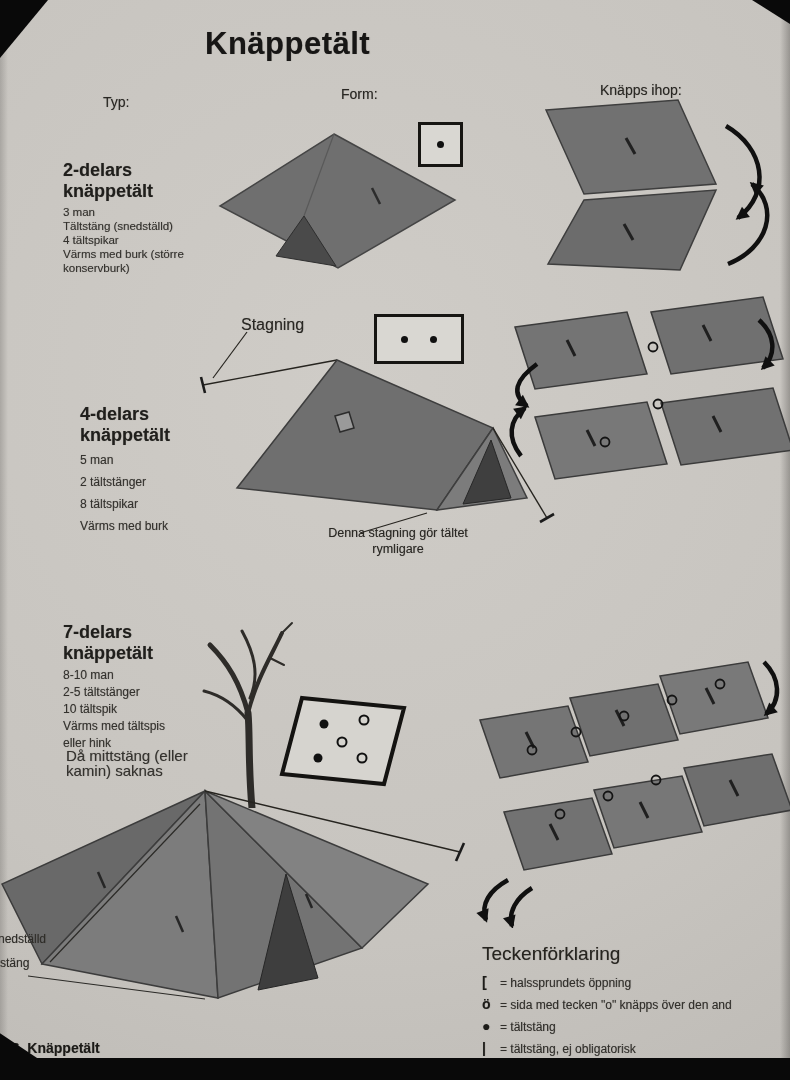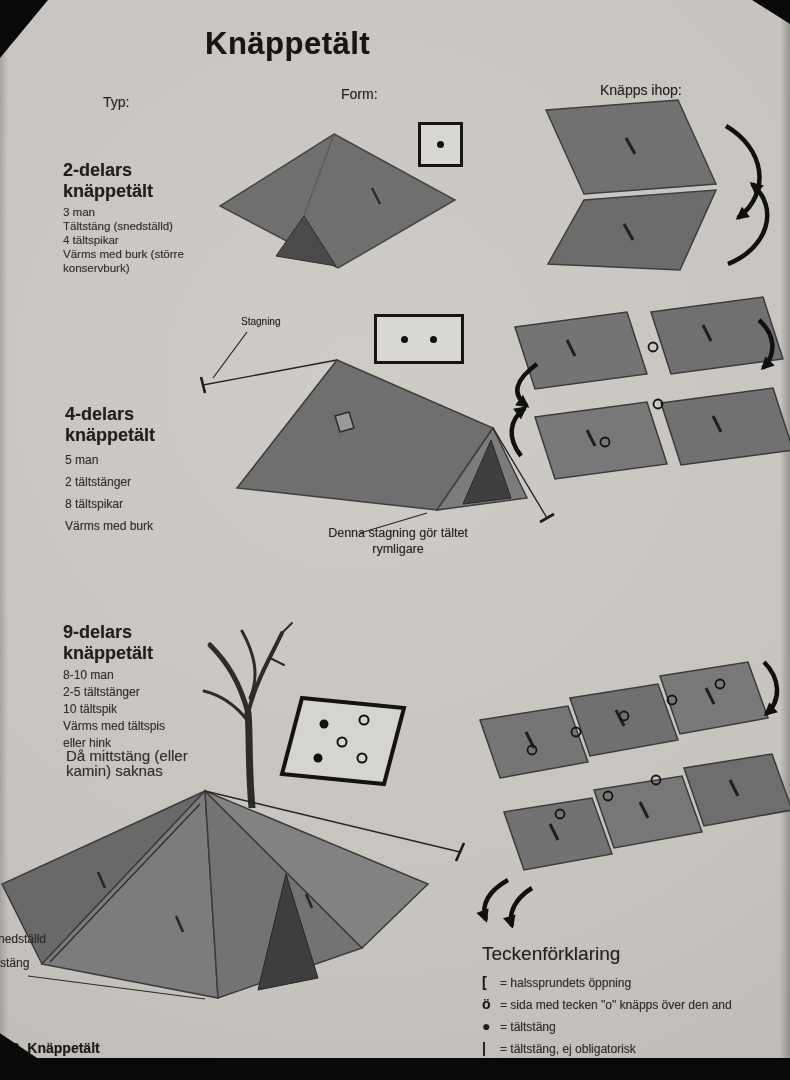--- a/index.html
+++ b/index.html
@@ -13,21 +13,21 @@
   }
   .abs { position:absolute; }
   .title { position:absolute; left:205px; top:26px; font-size:31px; font-weight:bold;
            letter-spacing:0.5px; color:#171615; }
   .colhead { position:absolute; font-size:14px; color:#292723; }
   .textblock { position:absolute; }
   .secname { font-weight:bold; font-size:18px; margin-bottom:3px; color:#201f1c; }
   .spec { font-size:11.5px; line-height:14px; color:#34322e; }
   .s2 .spec { line-height:22px; font-size:12px; }
   .s3 .spec { line-height:17px; font-size:12px; }
-  .smalllabel { position:absolute; font-size:10px; color:#292723; }
+  .smalllabel { position:absolute; font-size:16px; color:#292723; }
   .caption { position:absolute; font-size:12.5px; line-height:16px; text-align:center; color:#292723; }
   .note { position:absolute; font-size:15px; line-height:15px; color:#34322e; }
   .cutlabel { position:absolute; font-size:12px; color:#2e2c28; white-space:nowrap; }
   .form-box { position:absolute; background:#d9d7d2; border:3px solid #161512;
               display:flex; align-items:center; justify-content:center; gap:22px; }
   .dot { width:7px; height:7px; background:#101010; border-radius:50%; }
   .legend-title { font-size:19px; color:#26241f; margin-bottom:9px;margin-top:17px; }
   .legend-row { display:flex; align-items:baseline; margin-bottom:6px; }
   .lsym { display:inline-block; width:18px; font-size:14px; font-weight:bold; color:#1d1c19; }
   .ltext { font-size:12px; color:#312f2b; white-space:nowrap; }
@@ -81,21 +81,21 @@
     <path d="M190,168 C230,152 242,112 214,88" fill="none" stroke="#101010" stroke-width="4.5" marker-end="url(#m1)"></path>
   </svg>
 
   <div class="smalllabel" style="left:241px;top:316px;">Stagning</div>
 
   <div class="form-box" style="left:374px;top:314px;width:90px;height:50px;">
     <span class="dot"></span>
     <span class="dot"></span>
   </div>
 
-  <div class="textblock s2" style="left:65px;top:404px;width:140px;">
+  <div class="textblock s2" style="left:80px;top:404px;width:140px;">
     <div class="secname">4-delars knäppetält</div>
     <div class="spec">5 man</div>
     <div class="spec">2 tältstänger</div>
     <div class="spec">8 tältspikar</div>
     <div class="spec">Värms med burk</div>
   </div>
 
   <svg class="abs" style="left:175px;top:330px;" width="400" height="205" viewBox="0 0 400 205">
     <line x1="72" y1="2" x2="38" y2="48" stroke="#26241f" stroke-width="1.2"></line>
     <line x1="162" y1="30" x2="28" y2="55" stroke="#26241f" stroke-width="1.4"></line>
@@ -135,21 +135,21 @@
     </g>
     <circle cx="150" cy="55" r="4.5" fill="none" stroke="#141414" stroke-width="1.8"></circle>
     <circle cx="155" cy="112" r="4.5" fill="none" stroke="#141414" stroke-width="1.8"></circle>
     <circle cx="102" cy="150" r="4.5" fill="none" stroke="#141414" stroke-width="1.8"></circle>
     <path d="M34,72 C12,88 8,102 24,114" fill="none" stroke="#101010" stroke-width="4.5" marker-end="url(#m2)"></path>
     <path d="M18,164 C4,146 6,128 22,116" fill="none" stroke="#101010" stroke-width="4.5" marker-end="url(#m2)"></path>
     <path d="M256,28 C272,42 274,62 260,76" fill="none" stroke="#101010" stroke-width="4.5" marker-end="url(#m2)"></path>
   </svg>
 
   <div class="textblock s3" style="left:63px;top:622px;width:125px;">
-    <div class="secname">9-delars knäppetält</div>
+    <div class="secname">7-delars knäppetält</div>
     <div class="spec">8-10 man</div>
     <div class="spec">2-5 tältstänger</div>
     <div class="spec">10 tältspik</div>
     <div class="spec">Värms med tältspis eller hink</div>
   </div>
 
   <div class="note" style="left:66px;top:748px;width:135px;">Då mittstäng (eller kamin) saknas</div>
 
   <svg class="abs" style="left:190px;top:603px;" width="130" height="205" viewBox="0 0 130 205">
     <g fill="none" stroke="#2e2c29" stroke-linecap="round">

